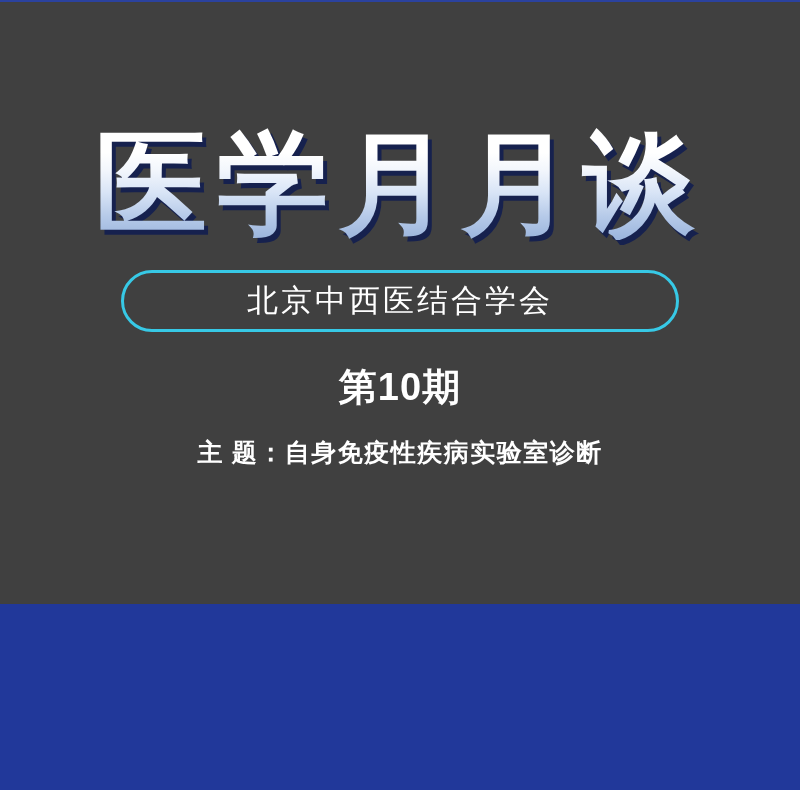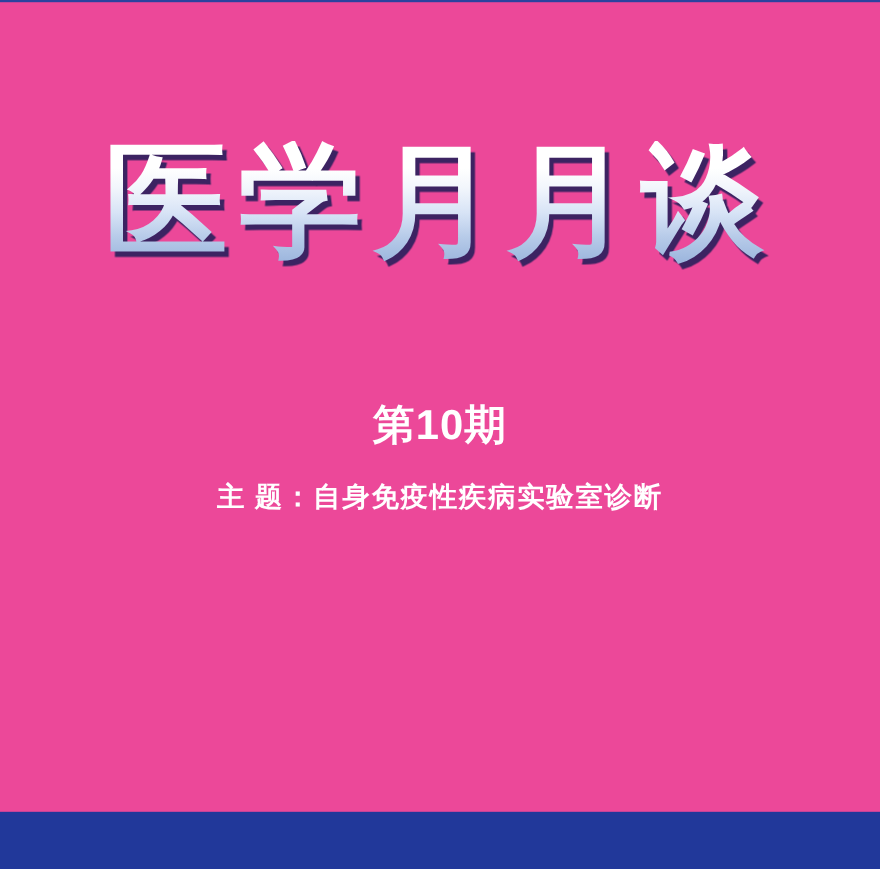--- a/index.html
+++ b/index.html
@@ -12,22 +12,22 @@
     height: 790px;
     overflow: hidden;
     font-family: "Liberation Serif", "DejaVu Serif", serif;
     background: #21389A;
   }
 
   
   .poster {
     position: relative;
     width: 800px;
-    height: 738px;
-    background: #ec4899;
+    height: 604px;
+    background: #404040;
     overflow: hidden;
   }
 
   
   .top-edge {
     position: absolute;
     top: 0;
     left: 0;
     width: 800px;
     height: 2px;
@@ -146,20 +146,23 @@
 <body>
 
 <div class="poster">
 
   <div class="top-edge"></div>
 
   <div class="masthead">
     <span class="masthead-text">医学月月谈</span>
   </div>
 
+  <div class="org-capsule">
+    <span class="org-name">北京中西医结合学会</span>
+  </div>
 
   <div class="issue">
     <span class="issue-text">第10期</span>
   </div>
 
   <div class="topic">
     <span class="topic-text">主 题：自身免疫性疾病实验室诊断</span>
   </div>
 
   <div class="lower-blank"></div>

